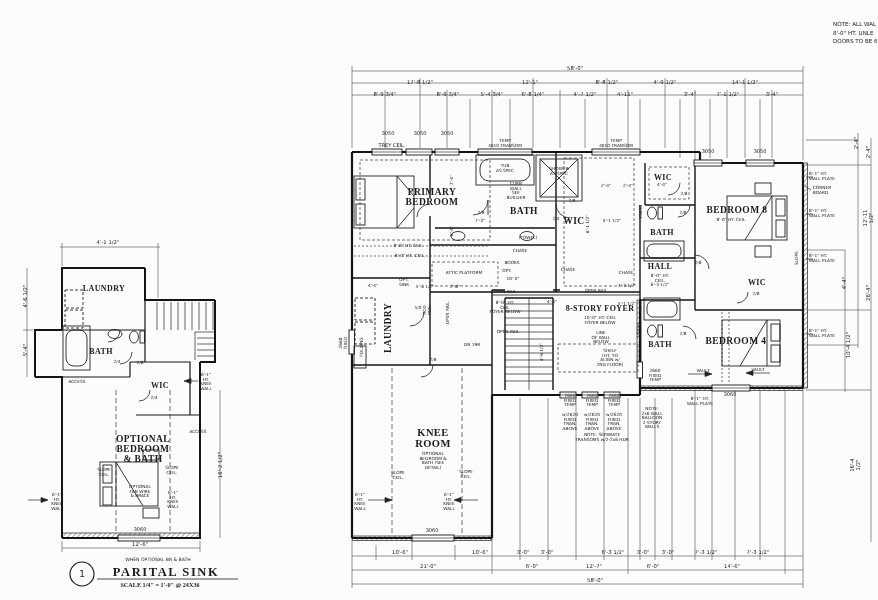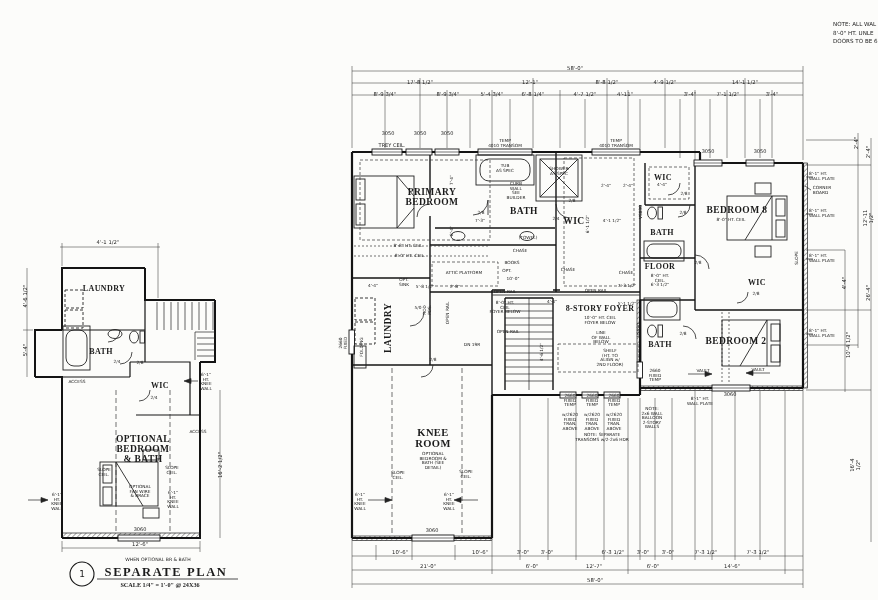--- a/index.html
+++ b/index.html
@@ -222,23 +222,23 @@
 <span class="L t" style="left:616px;top:144px">TEMP
 4010 TRANSOM</span>
 
 <span class="L r" style="left:432px;top:198px">PRIMARY
 BEDROOM</span>
 <span class="L r" style="left:524px;top:212px">BATH</span>
 <span class="L r" style="left:574px;top:222px">WIC</span>
 <span class="L r rs" style="left:663px;top:178px">WIC</span>
 <span class="L r rs" style="left:757px;top:283px">WIC</span>
 <span class="L r rs" style="left:662px;top:233px">BATH</span>
-<span class="L r rs" style="left:660px;top:267px">FLOOR</span>
+<span class="L r rs" style="left:660px;top:267px">HALL</span>
 <span class="L r" style="left:737px;top:211px">BEDROOM 8</span>
-<span class="L r" style="left:736px;top:342px">BEDROOM 2</span>
+<span class="L r" style="left:736px;top:342px">BEDROOM 4</span>
 <span class="L r rs" style="left:600px;top:309px">8-STORY FOYER</span>
 <span class="L r rs" style="left:660px;top:345px">BATH</span>
 <span class="L r v" style="left:389px;top:328px">LAUNDRY</span>
 <span class="L r rb" style="left:433px;top:438px">KNEE
 ROOM</span>
 
 <span class="L t" style="left:408px;top:246px">8'-8" HT. CEIL</span>
 <span class="L t" style="left:410px;top:256px">8'-0" HT. CEIL.</span>
 <span class="L t" style="left:505px;top:169px">TUB
 AS SPEC</span>
@@ -435,16 +435,16 @@
 WALL</span>
 <span class="L t" style="left:140px;top:492px">OPTIONAL
 FAN WIRE
 &amp; BRACE</span>
 <span class="L t" style="left:117px;top:362px">2/4</span>
 <span class="L t" style="left:140px;top:363px">2/8</span>
 <span class="L t" style="left:154px;top:398px">2/4</span>
 
 <span class="L num" style="left:82px;top:574px">1</span>
 <span class="L tw" style="left:158px;top:560px">WHEN OPTIONAL BR &amp; BATH</span>
-<span class="L tn" style="left:166px;top:572px">SEPARATE PLAN</span>
+<span class="L tn" style="left:166px;top:572px">PARITAL SINK</span>
 <span class="L ts" style="left:160px;top:585px">SCALE 1/4" = 1'-0"  @ 24X36</span>
 
 </div>
 
 </body></html>

